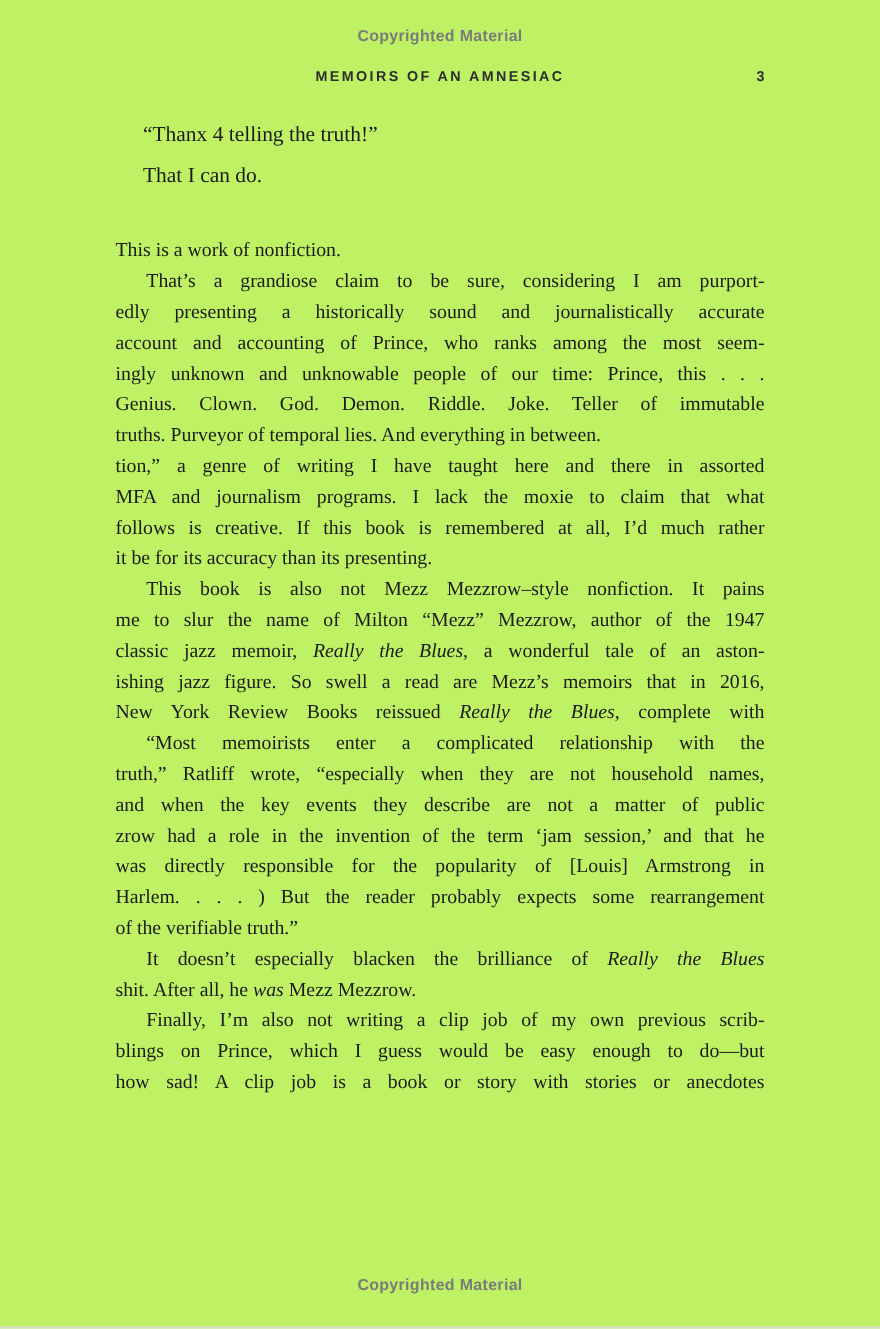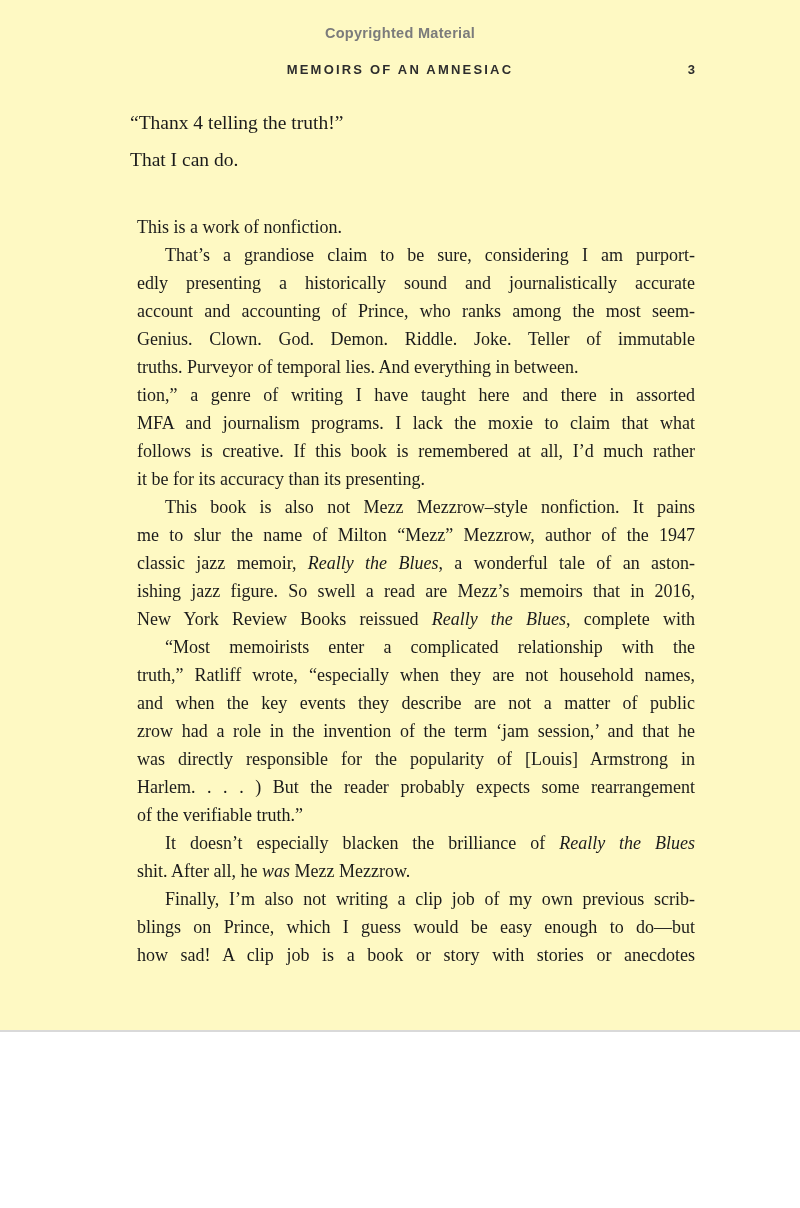--- a/index.html
+++ b/index.html
@@ -1,20 +1,20 @@
 <!DOCTYPE html>
 <html><head>
 <meta charset="utf-8">
 <style>
   html, body { margin: 0; padding: 0; background: #ffffff; }
   .page {
     position: relative;
     width: 800px;
-    height: 1032px;
-    background: #fef9c3;
+    height: 1208px;
+    background: #bef264;
     overflow: hidden;
     font-family: "Liberation Serif", serif;
     color: #1b1b1b;
   }
   .notice {
     position: absolute;
     left: 0;
     width: 100%;
     text-align: center;
     font-family: "Liberation Sans", sans-serif;
@@ -55,21 +55,21 @@
   }
   .body-text {
     position: absolute;
     top: 213px;
     left: 105px;
     width: 590px;
     font-size: 18px;
     line-height: 28px;
     color: #1b1b1b;
   }
-  .line { text-align: left; margin-left: 32px; }
+  .line { text-align: left; }
   .line.justify { text-align: justify; text-align-last: justify; }
   .line.first { padding-left: 28px; }
   .italic { font-style: italic; }
   .page-edge {
     position: absolute;
     left: 0;
     bottom: 0;
     width: 100%;
     height: 2px;
     background: #d9d9d9;
@@ -93,20 +93,21 @@
     </div>
 
   <div class="body-text">
       <div class="par">
         <div class="line"><span>This is a work of nonfiction.</span></div>
       </div>
       <div class="par">
         <div class="line justify first"><span>That’s a grandiose claim to be sure, considering I am purport-</span></div>
         <div class="line justify"><span>edly presenting a historically sound and journalistically accurate</span></div>
         <div class="line justify"><span>account and accounting of Prince, who ranks among the most seem-</span></div>
+        <div class="line justify"><span>ingly unknown and unknowable people of our time: Prince, this . . .</span></div>
         <div class="line justify"><span>Genius. Clown. God. Demon. Riddle. Joke. Teller of immutable</span></div>
         <div class="line"><span>truths. Purveyor of temporal lies. And everything in between.</span></div>
       </div>
       <div class="par">
         <div class="line justify"><span>tion,” a genre of writing I have taught here and there in assorted</span></div>
         <div class="line justify"><span>MFA and journalism programs. I lack the moxie to claim that what</span></div>
         <div class="line justify"><span>follows is creative. If this book is remembered at all, I’d much rather</span></div>
         <div class="line"><span>it be for its accuracy than its presenting.</span></div>
       </div>
       <div class="par">

